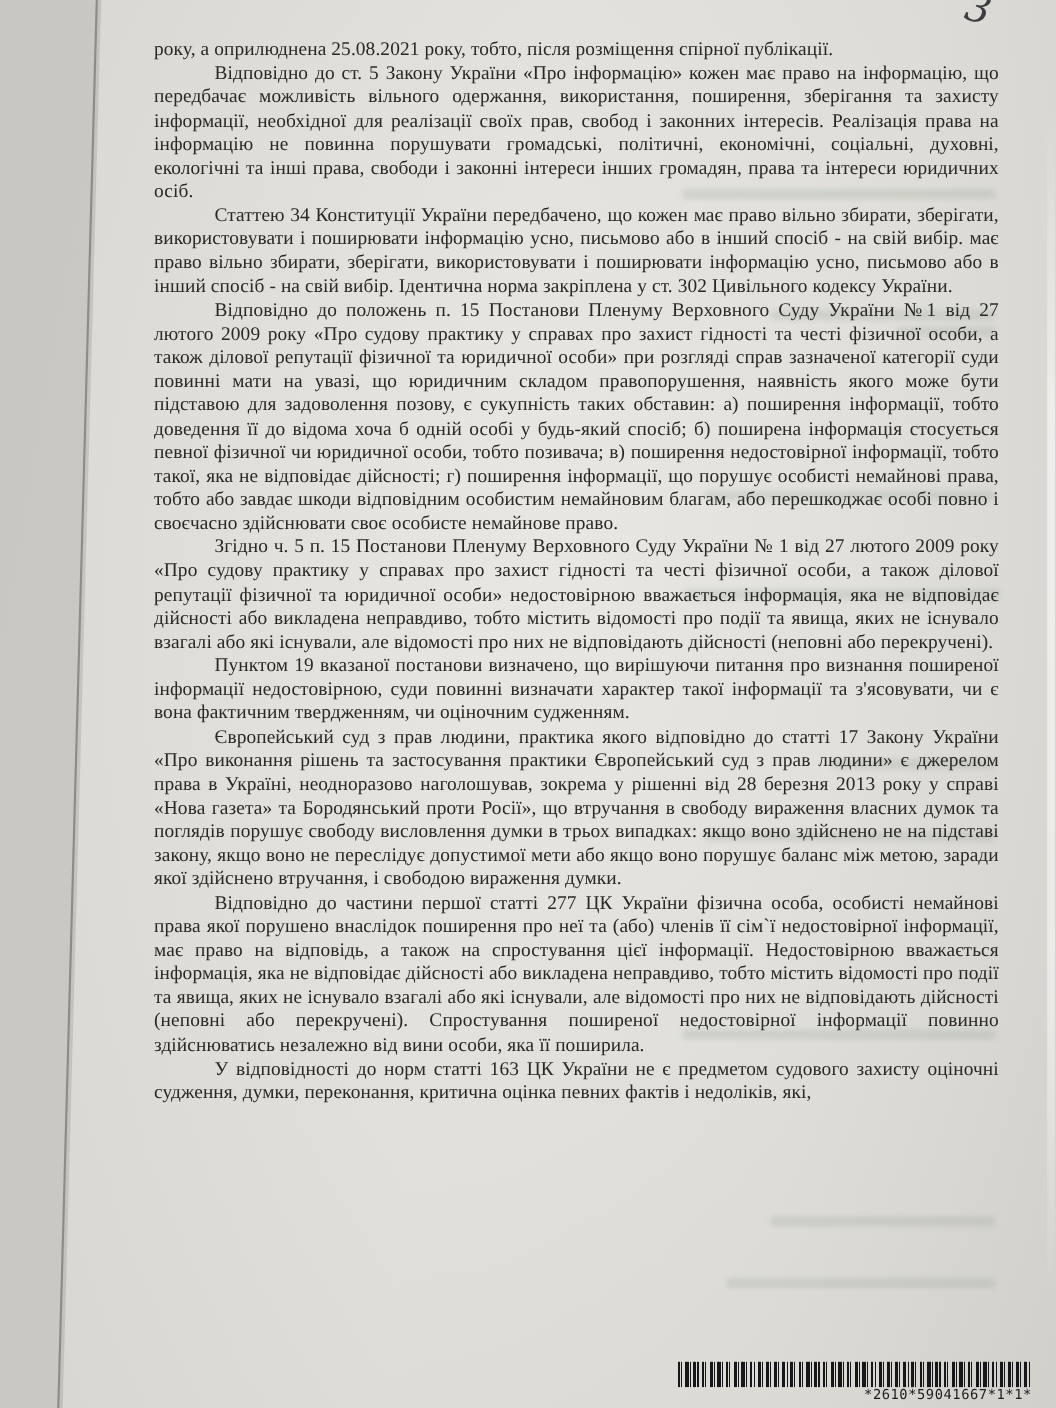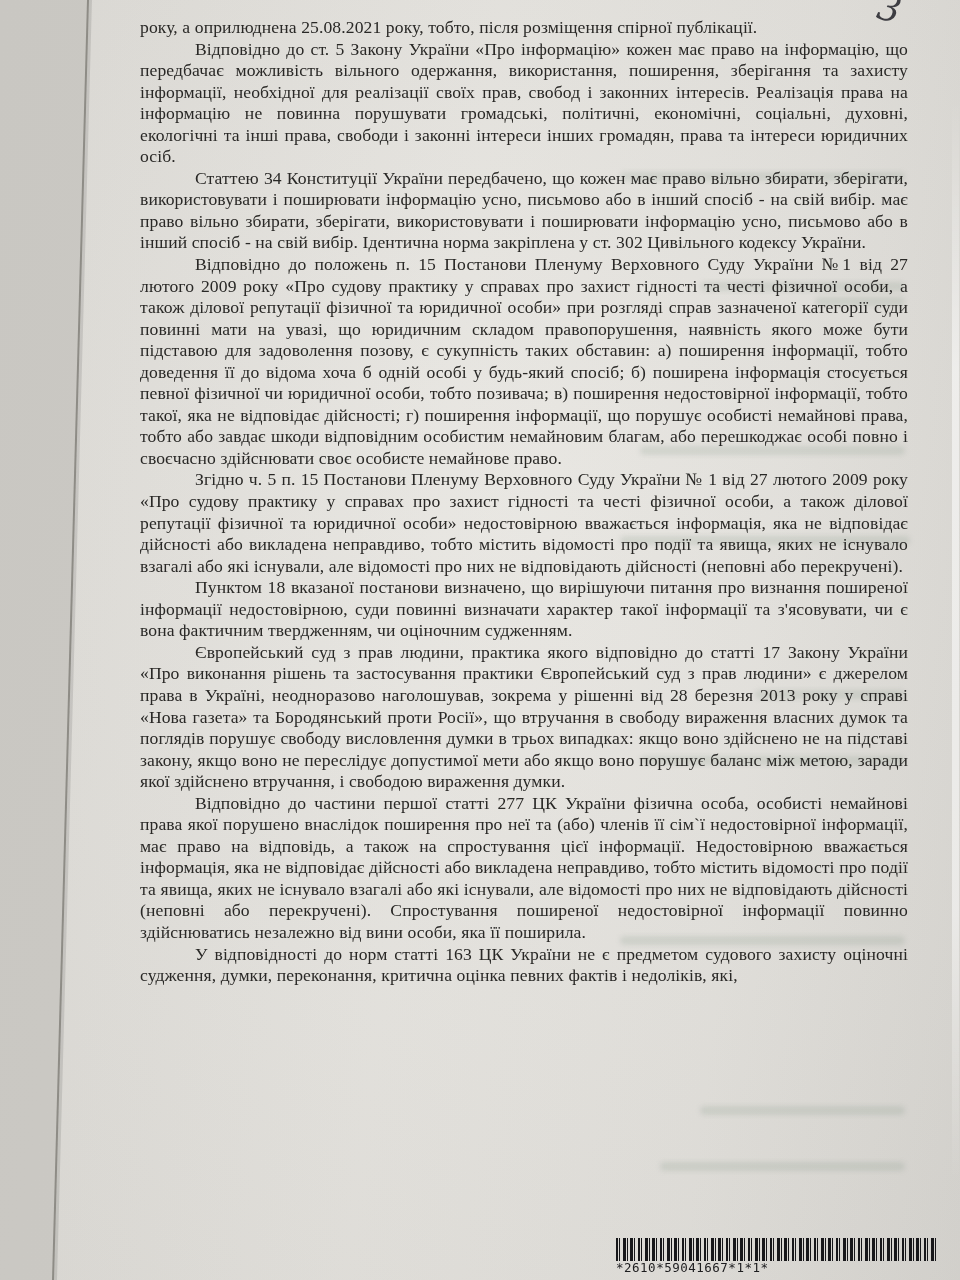--- a/index.html
+++ b/index.html
@@ -16,21 +16,21 @@
     content:"";position:absolute;inset:0;pointer-events:none;
     background:radial-gradient(ellipse at 55% 40%, rgba(255,255,255,0.10), rgba(0,0,0,0.05) 95%);
   }
   .edgeline{position:absolute;left:0;top:0;pointer-events:none;}
   .handnum{
     position:absolute;left:878px;top:-12px;
     font-family:"DejaVu Serif",serif;font-style:italic;
     font-size:36px;color:#3d3d42;transform:rotate(14deg);
   }
   .textblock{
-    position:absolute;left:140px;top:17px;width:768px;
+    position:absolute;left:140px;top:34px;width:768px;
     font-family:"Liberation Serif",serif;
     font-size:17.6px;line-height:21.55px;
     color:#292826;text-align:justify;
     letter-spacing:0.1px;
   }
   .textblock p{margin:0;text-indent:55px;}
   .textblock p.cont{text-indent:0;}
   .smudge{
     position:absolute;height:9px;border-radius:5px;
     background:rgba(108,130,114,0.16);filter:blur(2.5px);
@@ -45,21 +45,21 @@
     background:repeating-linear-gradient(90deg,
       #17171a 0px 2px, transparent 2px 3px,
       #17171a 3px 4px, transparent 4px 7px,
       #17171a 7px 10px, transparent 10px 11px,
       #17171a 11px 12px, transparent 12px 14px,
       #17171a 14px 17px, transparent 17px 18px,
       #17171a 18px 19px, transparent 19px 22px);
   }
   .bcl{
     font-family:"DejaVu Sans Mono",monospace;font-size:12.5px;
-    text-align:left;color:#1d1d1f;margin-top:-1px;letter-spacing:0.5px;
+    text-align:right;color:#1d1d1f;margin-top:-1px;letter-spacing:0.5px;
   }
 </style>
 </head>
 <body>
 
 <div class="photo">
 
   <div class="paper"></div>
 
   <svg class="edgeline" width="960" height="1280" aria-hidden="true">
@@ -81,21 +81,21 @@
   <div class="smudge" style="left:660px;top:1162px;width:245px;"></div>
 
   <div class="edgehl"></div>
 
   <div class="textblock">
     <p class="cont">року, а оприлюднена 25.08.2021 року, тобто, після розміщення спірної публікації.</p>
     <p>Відповідно до ст. 5 Закону України «Про інформацію» кожен має право на інформацію, що передбачає можливість вільного одержання, використання, поширення, зберігання та захисту інформації, необхідної для реалізації своїх прав, свобод і законних інтересів. Реалізація права на інформацію не повинна порушувати громадські, політичні, економічні, соціальні, духовні, екологічні та інші права, свободи і законні інтереси інших громадян, права та інтереси юридичних осіб.</p>
     <p>Статтею 34 Конституції України передбачено, що кожен має право вільно збирати, зберігати, використовувати і поширювати інформацію усно, письмово або в інший спосіб - на свій вибір. має право вільно збирати, зберігати, використовувати і поширювати інформацію усно, письмово або в інший спосіб - на свій вибір. Ідентична норма закріплена у ст. 302 Цивільного кодексу України.</p>
     <p>Відповідно до положень п. 15 Постанови Пленуму Верховного Суду України №1 від 27 лютого 2009 року «Про судову практику у справах про захист гідності та честі фізичної особи, а також ділової репутації фізичної та юридичної особи» при розгляді справ зазначеної категорії суди повинні мати на увазі, що юридичним складом правопорушення, наявність якого може бути підставою для задоволення позову, є сукупність таких обставин: а) поширення інформації, тобто доведення її до відома хоча б одній особі у будь-який спосіб; б) поширена інформація стосується певної фізичної чи юридичної особи, тобто позивача; в) поширення недостовірної інформації, тобто такої, яка не відповідає дійсності; г) поширення інформації, що порушує особисті немайнові права, тобто або завдає шкоди відповідним особистим немайновим благам, або перешкоджає особі повно і своєчасно здійснювати своє особисте немайнове право.</p>
     <p>Згідно ч. 5 п. 15 Постанови Пленуму Верховного Суду України № 1 від 27 лютого 2009 року «Про судову практику у справах про захист гідності та честі фізичної особи, а також ділової репутації фізичної та юридичної особи» недостовірною вважається інформація, яка не відповідає дійсності або викладена неправдиво, тобто містить відомості про події та явища, яких не існувало взагалі або які існували, але відомості про них не відповідають дійсності (неповні або перекручені).</p>
-    <p>Пунктом 18 вказаної постанови визначено, що вирішуючи питання про визнання поширеної інформації недостовірною, суди повинні визначати характер такої інформації та з'ясовувати, чи є вона фактичним твердженням, чи оціночним судженням.</p>
+    <p>Пунктом 19 вказаної постанови визначено, що вирішуючи питання про визнання поширеної інформації недостовірною, суди повинні визначати характер такої інформації та з'ясовувати, чи є вона фактичним твердженням, чи оціночним судженням.</p>
     <p>Європейський суд з прав людини, практика якого відповідно до статті 17 Закону України «Про виконання рішень та застосування практики Європейський суд з прав людини» є джерелом права в Україні, неодноразово наголошував, зокрема у рішенні від 28 березня 2013 року у справі «Нова газета» та Бородянський проти Росії», що втручання в свободу вираження власних думок та поглядів порушує свободу висловлення думки в трьох випадках: якщо воно здійснено не на підставі закону, якщо воно не переслідує допустимої мети або якщо воно порушує баланс між метою, заради якої здійснено втручання, і свободою вираження думки.</p>
     <p>Відповідно до частини першої статті 277 ЦК України фізична особа, особисті немайнові права якої порушено внаслідок поширення про неї та (або) членів її сім`ї недостовірної інформації, має право на відповідь, а також на спростування цієї інформації. Недостовірною вважається інформація, яка не відповідає дійсності або викладена неправдиво, тобто містить відомості про події та явища, яких не існувало взагалі або які існували, але відомості про них не відповідають дійсності (неповні або перекручені). Спростування поширеної недостовірної інформації повинно здійснюватись незалежно від вини особи, яка її поширила.</p>
     <p>У відповідності до норм статті 163 ЦК України не є предметом судового захисту оціночні судження, думки, переконання, критична оцінка певних фактів і недоліків, які,</p>
   </div>
 
   <div class="barcode">
     <div class="bars"></div>
     <div class="bcl">*2610*59041667*1*1*</div>
   </div>
 

